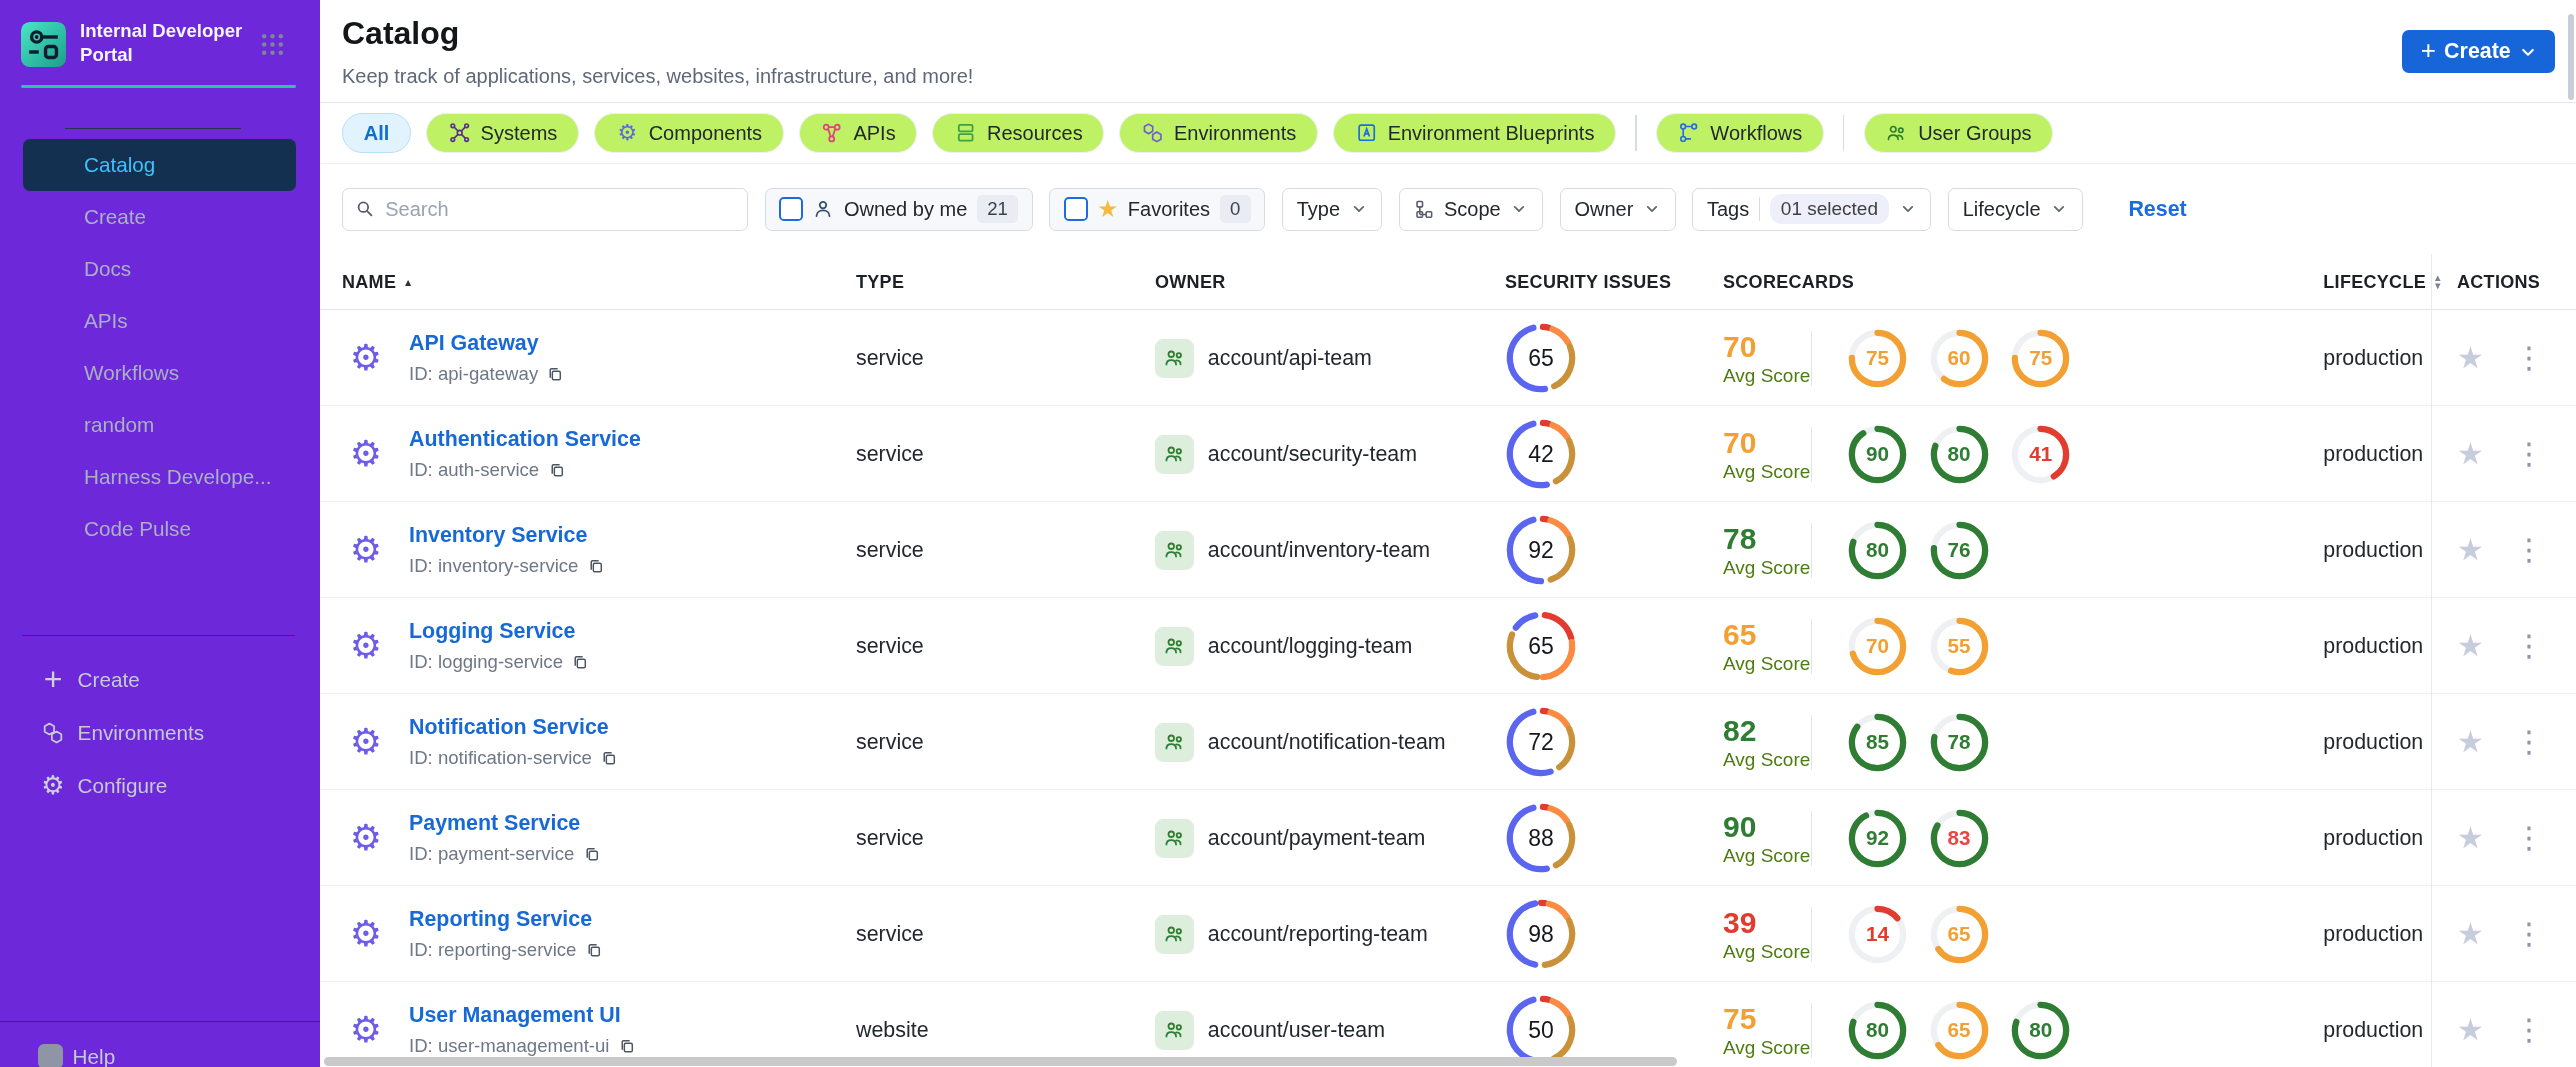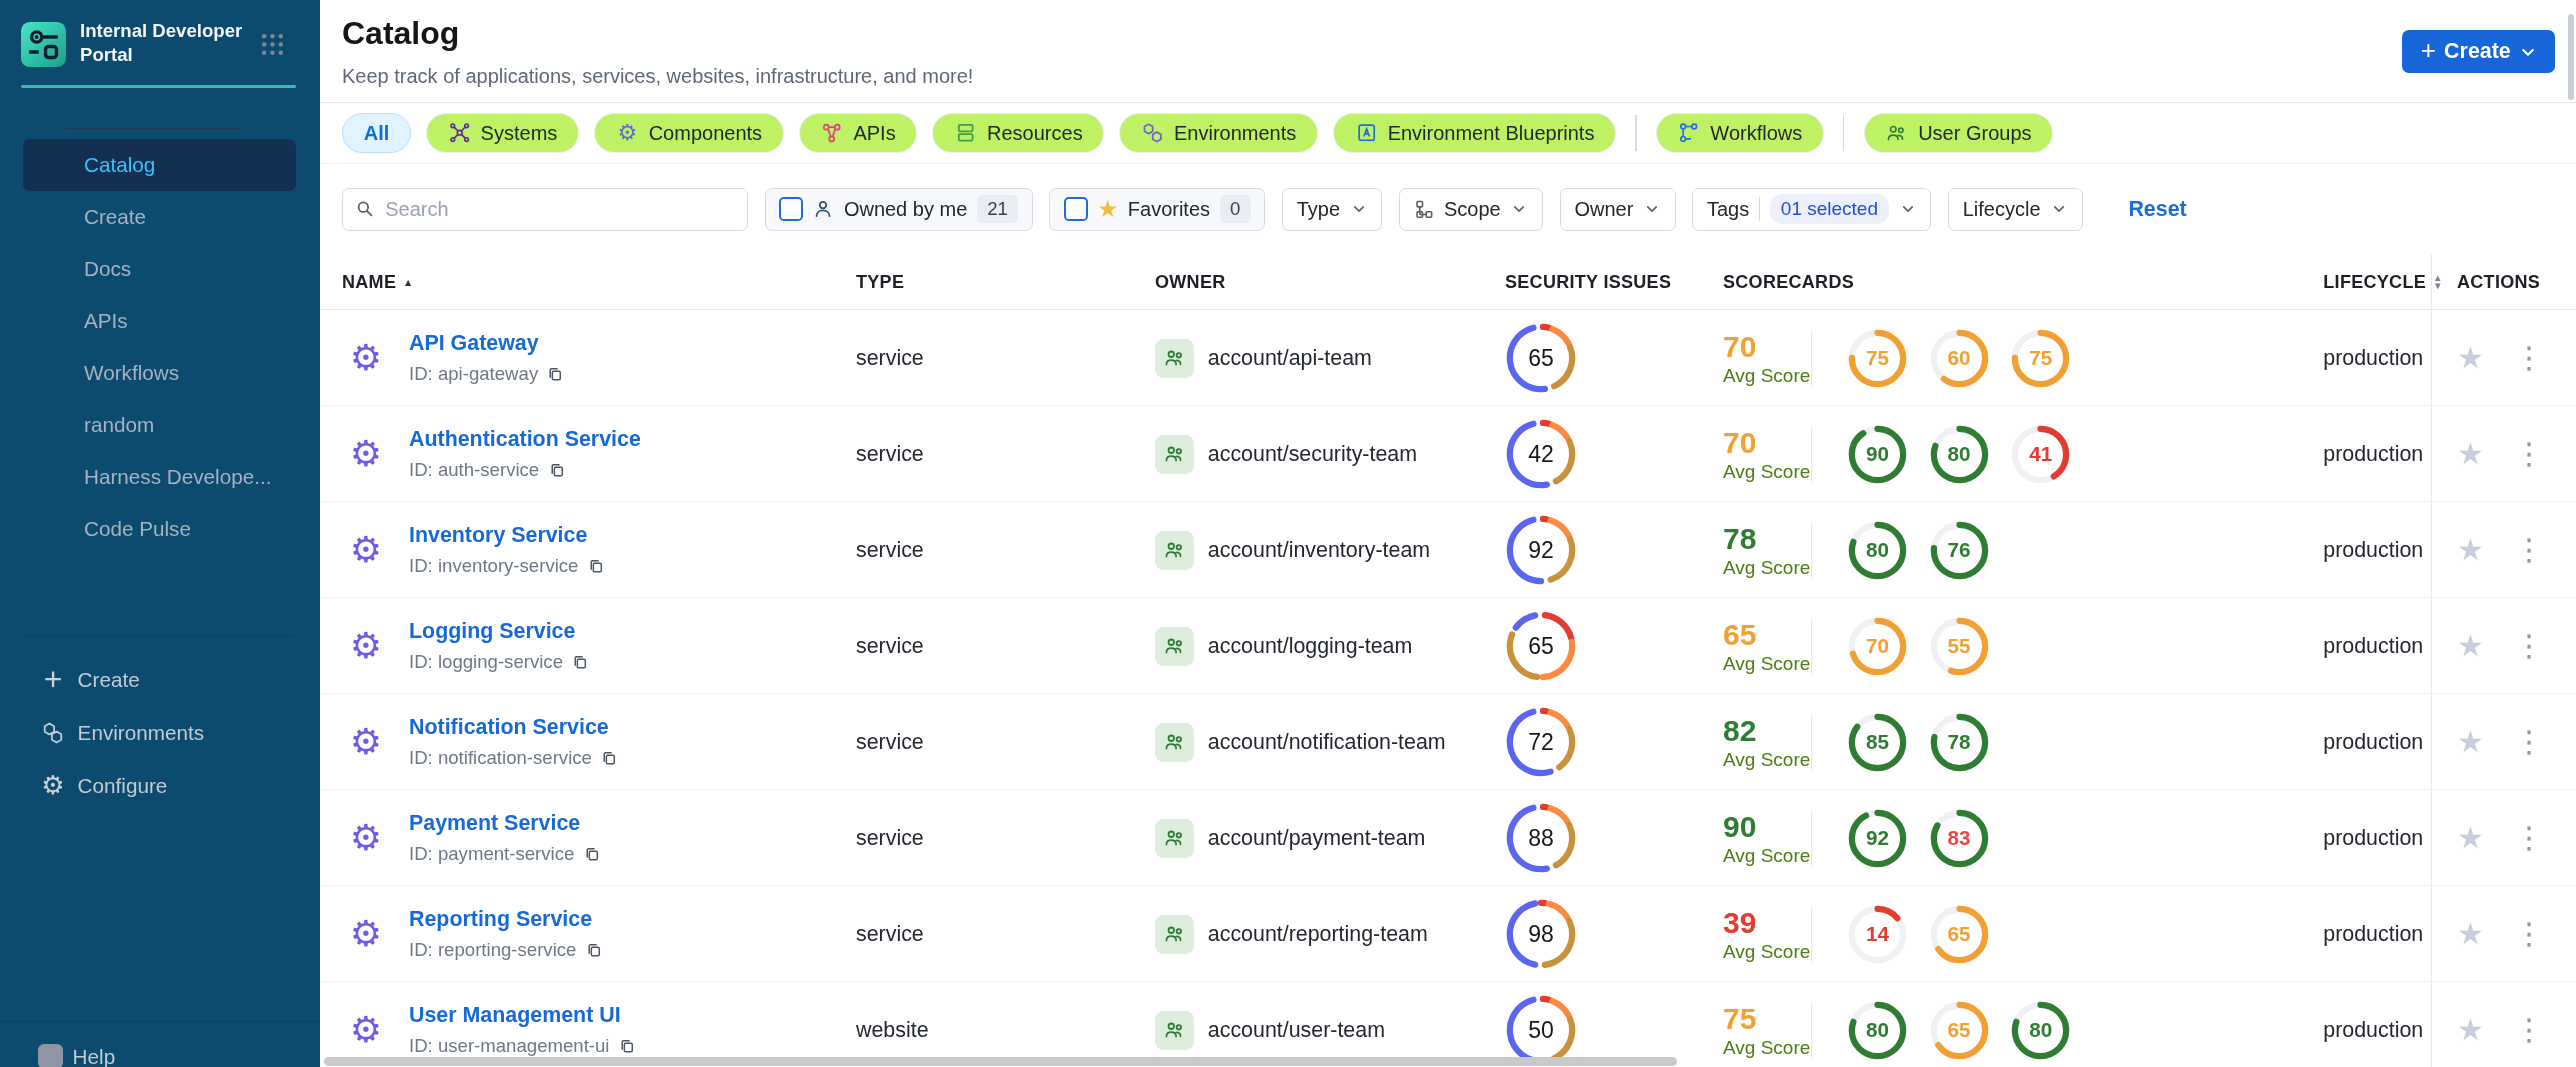--- a/index.html
+++ b/index.html
@@ -1,20 +1,20 @@
 <!DOCTYPE html>
 <html style="font-size:11px"><head>
 <meta charset="utf-8">
 <style>
   * { margin:0; padding:0; box-sizing:border-box; }
   html,body { width:2576px; height:1068px; overflow:hidden; background:#fff;
     font-family:"Liberation Sans", sans-serif; color:#23282e; }
 
   
-  .sidebar { position:absolute; left:0; top:0; width:320px; height:1068px; background:#0c4a6e; z-index:5; }
+  .sidebar { position:absolute; left:0; top:0; width:320px; height:1068px; background:#6d28d9; z-index:5; }
   .brand { position:relative; height:88px; }
   .brand-logo { position:absolute; left:20.7px; top:22px; width:45px; height:45px; }
   .brand-title { position:absolute; left:80px; top:19px; width:172px; color:#f3f6fa; font-size:18.6px; font-weight:bold; line-height:24px; }
   .grid9 { position:absolute; left:260px; top:32px; width:25px; height:25px; }
   .teal-line { position:absolute; left:20.7px; right:24px; top:85px; height:2.8px; background:#2cc3a9; border-radius:1.4px; }
   .nav-divider { margin:40px 79px 0 65px; height:1.4px; background:#27374a; }
   .nav-list { margin-top:9.6px; }
   .nav-item { height:52px; margin:0 24px 0 23px; padding-left:61px; display:flex; align-items:center;
     border-radius:6.9px; color:#a9b2c0; font-size:20.7px; cursor:pointer; }
   .nav-item.active { background:#133050; color:#3ec1ff; }
@@ -54,21 +54,21 @@
   .search-box input::placeholder { color:#9aa3b2; }
   .filter-pill { height:43px; border:1.4px solid #d6dbe3; border-radius:6.9px; background:#f6f8fb; display:flex;
     align-items:center; padding:0 13.8px; gap:9.6px; font-size:20px; cursor:pointer; }
   .checkbox { width:23.4px; height:23.4px; border:2.1px solid #1a6ce0; border-radius:4.8px; background:#fff; flex:none; cursor:pointer; }
   .count-badge { background:#e9ecf2; border-radius:5.5px; padding:3.4px 10.3px; font-size:18.6px; color:#3a414c; }
   .dropdown { height:43px; border:1.4px solid #d6dbe3; border-radius:6.9px; background:#fff; display:flex; align-items:center;
     padding:0 13.8px; gap:9.6px; font-size:20px; cursor:pointer; }
   .chev { width:18px; height:18px; color:#5c6470; }
   .star-glyph { color:#f6b93f; font-size:23.4px; }
   .tags-sep { width:1.4px; height:23.4px; background:#d6dbe3; }
-  .tags-selected { background:#edeffa; color:#1d4ed8; border-radius:12px; padding:4.1px 11px; font-size:19px; }
+  .tags-selected { background:#edeffa; color:#404040; border-radius:12px; padding:4.1px 11px; font-size:19px; }
   .reset-link { color:#1a6ce0; font-size:21.4px; font-weight:bold; margin-left:29px; cursor:pointer; }
 
   
   .thead, .trow { display:grid; grid-template-columns:536px 299px 350px 218px 592px 116px 145px; }
   .thead { height:56px; border-bottom:1.4px solid #e4e8ee; align-items:center; }
   .thead .hcell { font-size:18px; font-weight:bold; color:#1d2126; letter-spacing:0.3px; display:flex; align-items:center; gap:6.9px; }
   .hcell.h-name { padding-left:22px; }
   .hcell.h-life, .c-life { padding-left:8.3px; }
   .hcell.h-actions { padding-left:25px; border-left:1.4px solid #e7eaef; height:56px; }
   .sort-asc { font-size:10.3px; color:#2b313a; }

